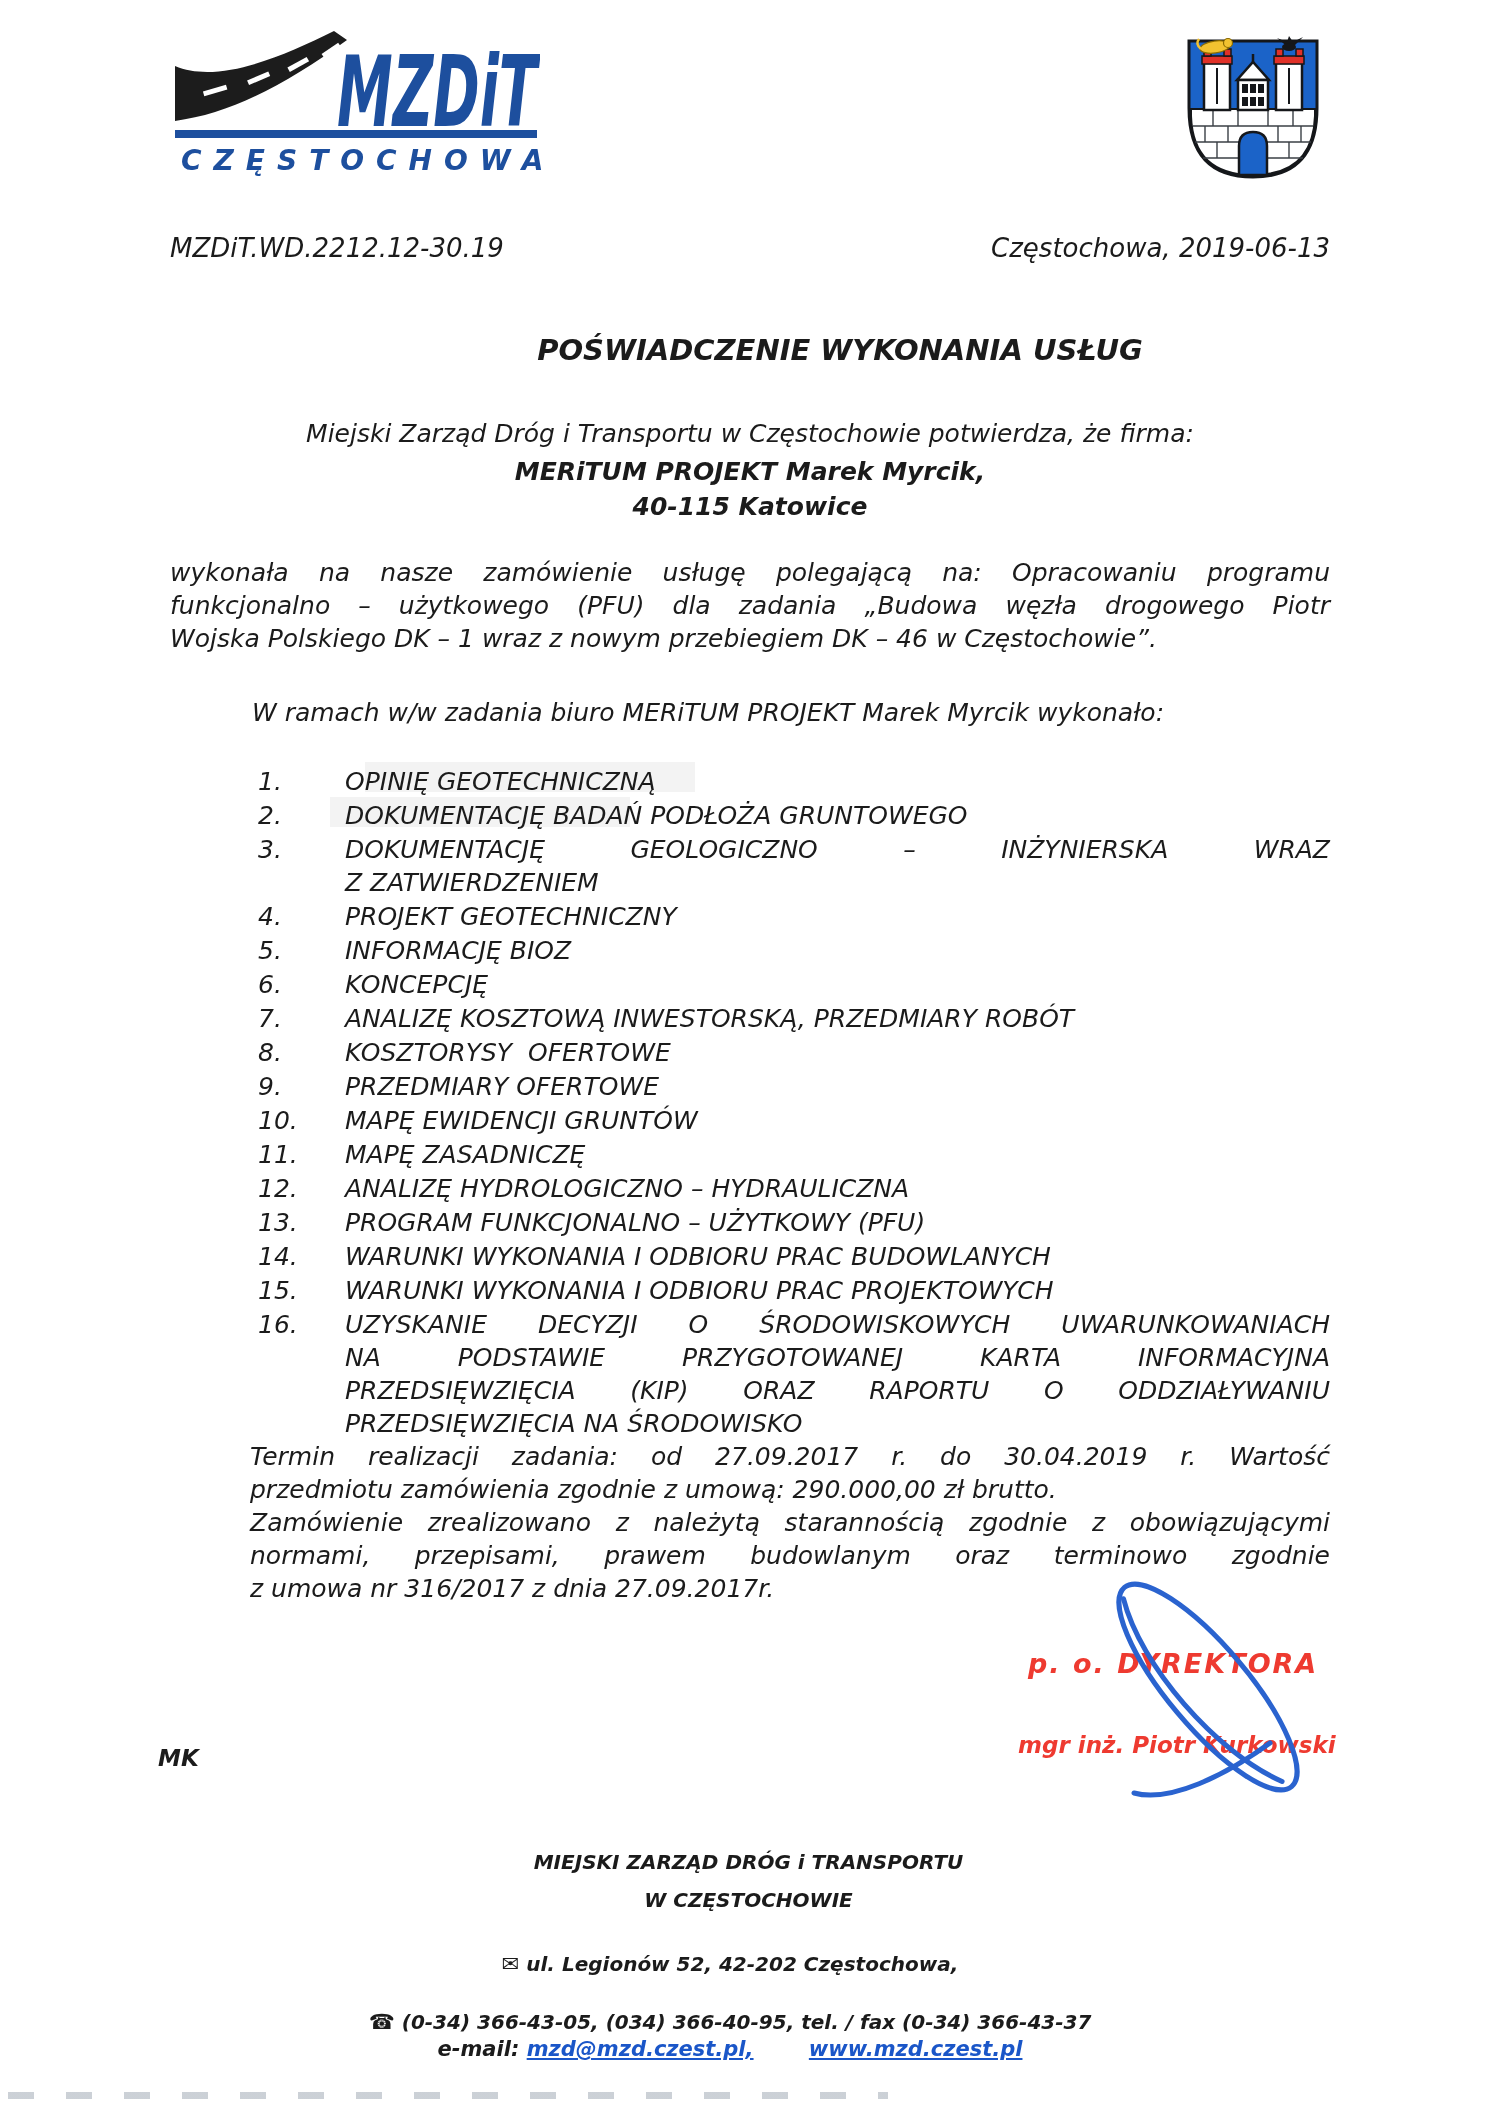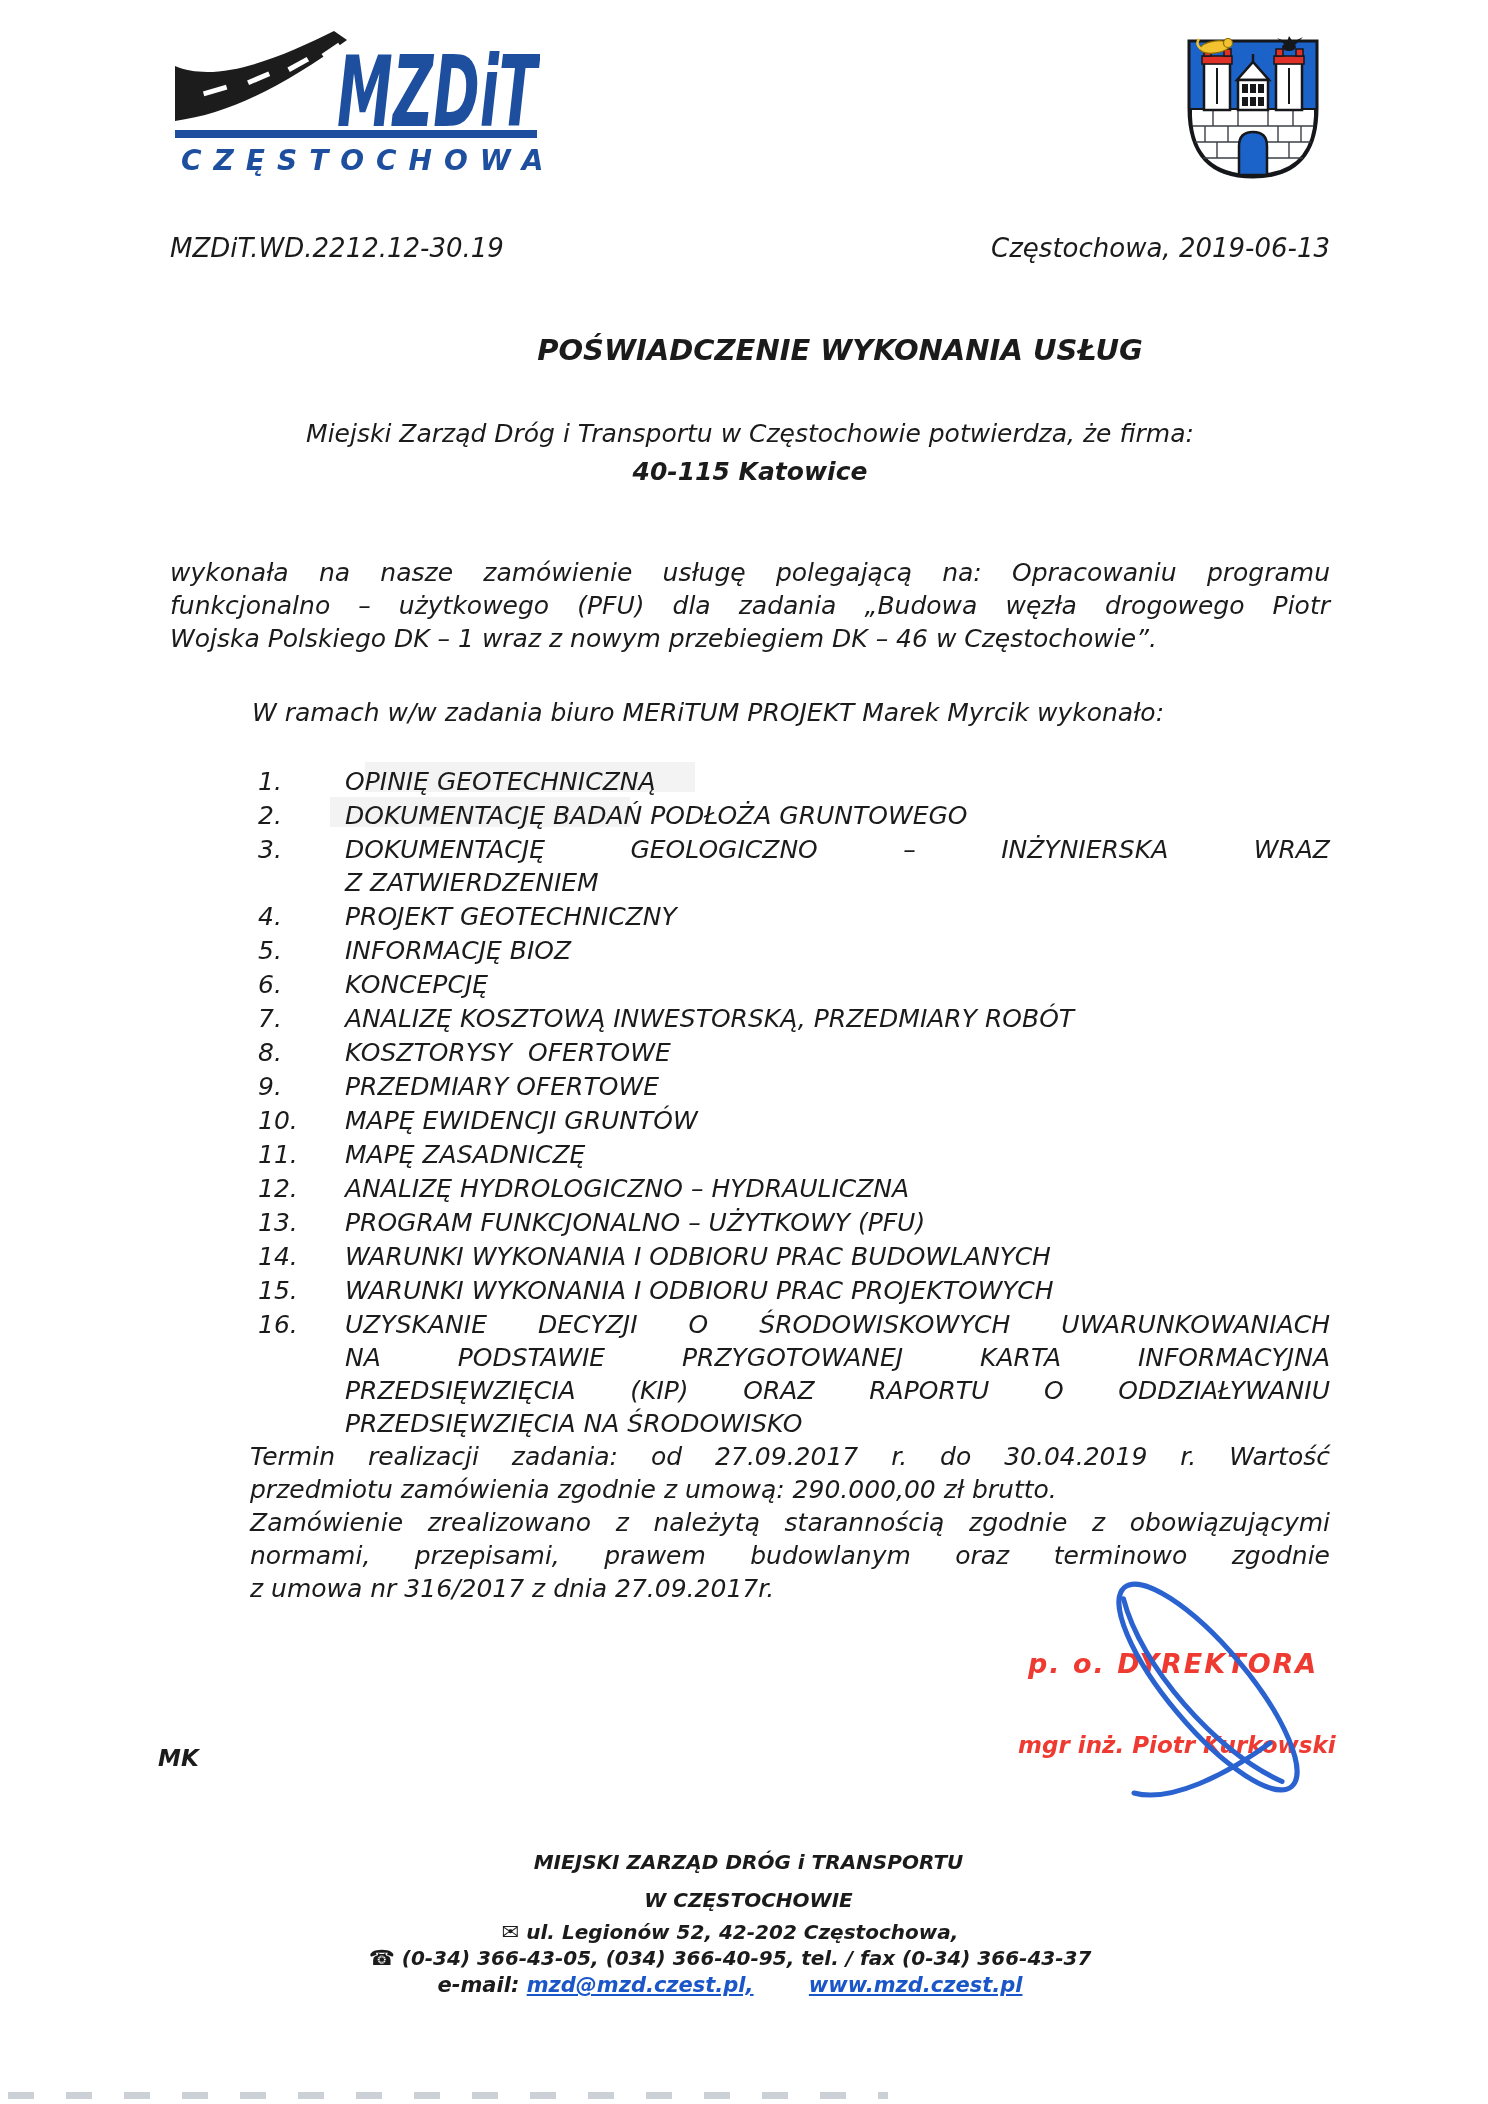--- a/index.html
+++ b/index.html
@@ -34,21 +34,21 @@
   
   .terms{left:250px;top:1440px;width:1080px;}
   
   .stamp-role{left:1028px;top:1648px;color:#ee3a30;font-weight:bold;font-size:27px;letter-spacing:2px;white-space:nowrap;}
   .stamp-name{left:1018px;top:1732px;color:#ee3a30;font-weight:bold;font-size:23px;white-space:nowrap;}
   .sig-ink{left:1030px;top:1565px;}
   .initials{left:158px;top:1745px;font-weight:bold;font-size:23px;}
   
   .footer{left:0;top:1843px;width:1460px;text-align:center;}
   .f-org{font-weight:bold;font-size:20px;line-height:38px;padding-left:37px;}
-  .f-small{font-weight:bold;font-size:20px;line-height:26px;}
+  .f-small{font-weight:bold;font-size:20px;line-height:26px;margin-top:32px;}
   .f-email{font-weight:bold;font-size:21px;margin-top:2px;}
   .f-icon{font-size:21px;}
   .link{color:#1a56c8;text-decoration:underline;cursor:pointer;}
   .email-gap{margin-right:48px;}
   
   .smudge{background:rgba(140,140,140,.10);}
   .scan-strip{left:8px;top:2092px;width:880px;height:7px;opacity:.45;
     background:repeating-linear-gradient(90deg,#8d98a5 0 26px,transparent 26px 58px);}
 </style>
 </head>
@@ -141,20 +141,21 @@
     </svg>
   </div>
 
   <div class="abs ref-left">MZDiT.WD.2212.12-30.19</div>
   <div class="abs ref-right">Częstochowa, 2019-06-13</div>
 
   <div class="abs doc-title">POŚWIADCZENIE WYKONANIA USŁUG</div>
 
   <div class="abs intro-line">Miejski Zarząd Dróg i Transportu w Częstochowie potwierdza, że firma:</div>
   <div class="abs company-block">
+    <div>MERiTUM PROJEKT Marek Myrcik,</div>
     <div>40-115 Katowice</div>
   </div>
 
   <div class="abs para main-para">
       <div class="line jl">wykonała na nasze zamówienie usługę polegającą na: Opracowaniu programu</div>
       <div class="line jl">funkcjonalno – użytkowego (PFU) dla zadania „Budowa węzła drogowego Piotr</div>
       <div class="line">Wojska Polskiego DK – 1 wraz z nowym przebiegiem DK – 46 w Częstochowie”.</div>
     </div>
 
   <div class="abs w-ramach">W ramach w/w zadania biuro MERiTUM PROJEKT Marek Myrcik wykonało:</div>

